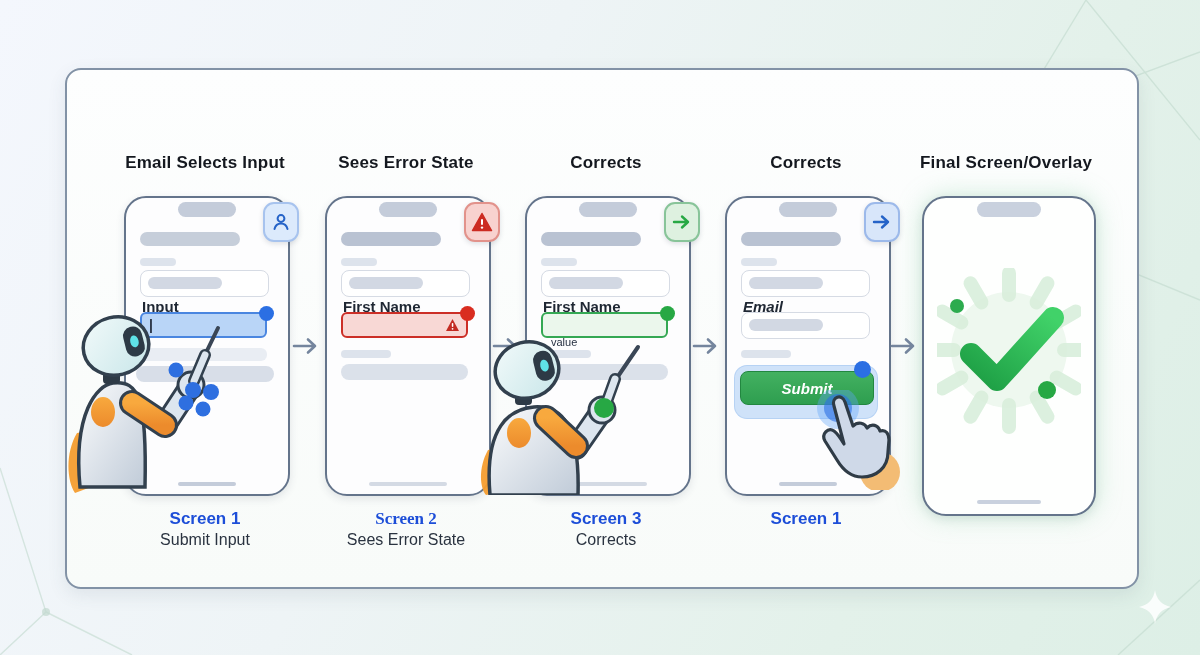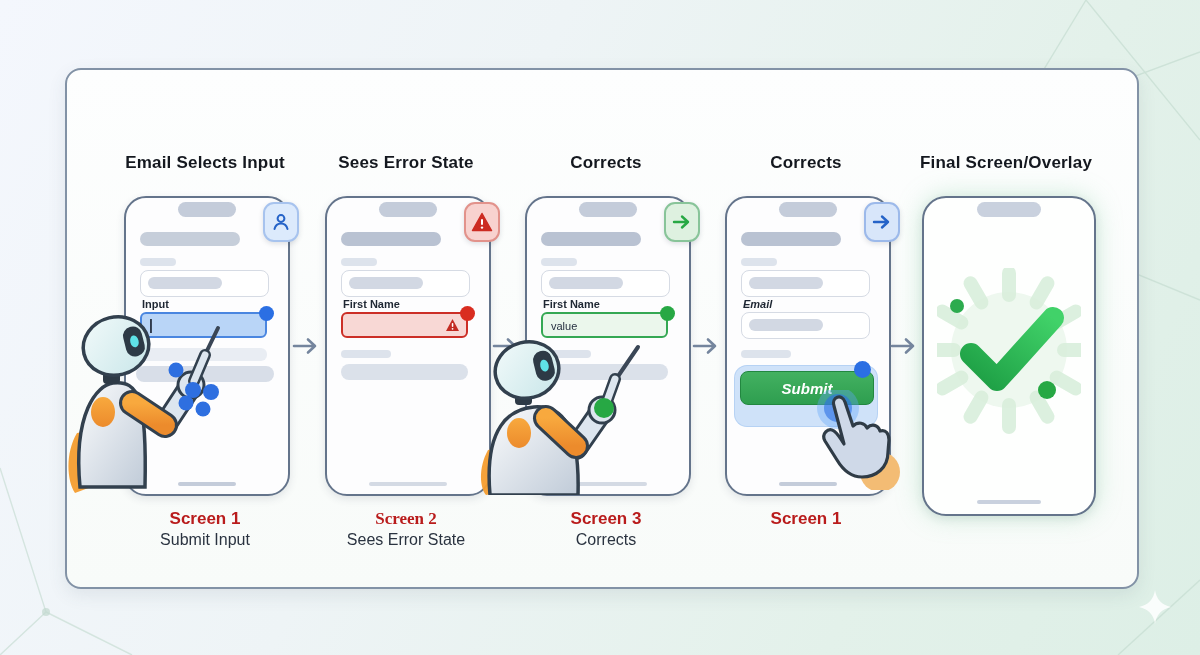--- a/index.html
+++ b/index.html
@@ -28,46 +28,46 @@
   #phone-final{
     left:922px;top:196px;width:170px;height:316px;z-index:2;
     background:#fefffe;border:2px solid #64748b;border-radius:24px;
     box-shadow:0 0 26px rgba(130,205,160,.38),0 3px 8px rgba(50,60,80,.10);
   }
   .notch{left:50%;transform:translateX(-50%);top:4px;width:58px;height:15px;border-radius:8px;background:#c4ccda;}
   .titlebar{left:14px;top:34px;width:100px;height:14px;border-radius:7px;background:#c6ceda;}
   .minilabel{left:14px;top:60px;width:36px;height:8px;border-radius:4px;background:#dde3ec;}
   .inputbox{left:14px;top:72px;width:127px;height:25px;border:1.5px solid #d6dbe4;border-radius:8px;background:#fff;}
   .inputbox .ph{left:7px;top:6px;width:74px;height:12px;border-radius:6px;background:#d2d8e3;}
-  .fieldlabel{left:16px;top:100px;font-size:11px;font-weight:bold;color:#1f2733;}
+  .fieldlabel{left:16px;top:100px;font-size:15px;font-weight:bold;color:#1f2733;}
   .field{left:14px;top:114px;width:127px;height:26px;border-radius:6px;box-sizing:border-box;}
   .field.sel{background:#b9d5f7;border:2px solid #4a86e0;}
   .field.err{background:#f8d8d5;border:2px solid #cc2f27;}
   .field.ok{background:#ebf7ec;border:2px solid #34a853;}
   .caret{position:absolute;left:7px;top:3px;font-size:14px;color:#273142;font-weight:bold;}
-  .okval{position:absolute;left:8px;top:6px;font-size:11px;color:#273142;}
+  .okval{position:absolute;left:8px;top:22px;font-size:11px;color:#273142;}
   .cornerdot{width:15px;height:15px;border-radius:50%;z-index:3;}
   .row-light{left:14px;top:150px;width:127px;height:13px;border-radius:6px;background:#e9edf3;}
   .row-wide{left:10px;top:168px;width:138px;height:16px;border-radius:8px;background:#d8dee8;}
   .row-small{left:14px;top:152px;width:50px;height:8px;border-radius:4px;background:#dde3ec;}
   .row-wide2{left:14px;top:166px;width:127px;height:16px;border-radius:8px;background:#dbe1ea;}
   .homebar{left:50%;transform:translateX(-50%);bottom:8px;width:58px;height:4px;border-radius:2px;background:#c4ccda;}
   .badge{
     top:202px;width:36px;height:40px;border-radius:11px;z-index:6;
     display:flex;align-items:center;justify-content:center;box-sizing:border-box;
     box-shadow:0 2px 5px rgba(50,60,80,.15);
   }
   .badge.user{background:#dceafc;border:2px solid #a7c3ee;}
   .badge.warn{background:#f8d2cf;border:2px solid #e2928b;}
   .badge.garr{background:#def1e0;border:2px solid #88c499;}
   .badge.barr{background:#d8e6fa;border:2px solid #9cb9ea;}
   .flow-arrow{top:337px;z-index:2;}
-  .screen-label{top:509px;width:220px;z-index:2;text-align:center;font-size:17px;font-weight:bold;color:#b91c1c;}
+  .screen-label{top:509px;width:220px;z-index:2;text-align:center;font-size:17px;font-weight:bold;color:#1d4ed8;}
   .screen-sublabel{top:531px;width:220px;z-index:2;text-align:center;font-size:16px;color:#2a3340;}
-  .submit-hl{left:8px;top:168px;width:142px;height:60px;border-radius:12px;background:#cfe2f9;box-shadow:0 0 0 1px #b6d2f4;}
+  .submit-hl{left:8px;top:168px;width:142px;height:52px;border-radius:12px;background:#cfe2f9;box-shadow:0 0 0 1px #b6d2f4;}
   .submit-btn{
     position:absolute;left:5px;top:5px;width:132px;height:32px;border-radius:8px;
     background:linear-gradient(180deg,#43b161 0%,#2e9e4f 100%);
     border:1px solid #228740;color:#ffffff;font-weight:bold;font-size:15px;
     display:flex;align-items:center;justify-content:center;font-family:"Liberation Sans",sans-serif;
   }
   .robot{z-index:5;}
   .z6{z-index:6;}
 </style>
 </head>

